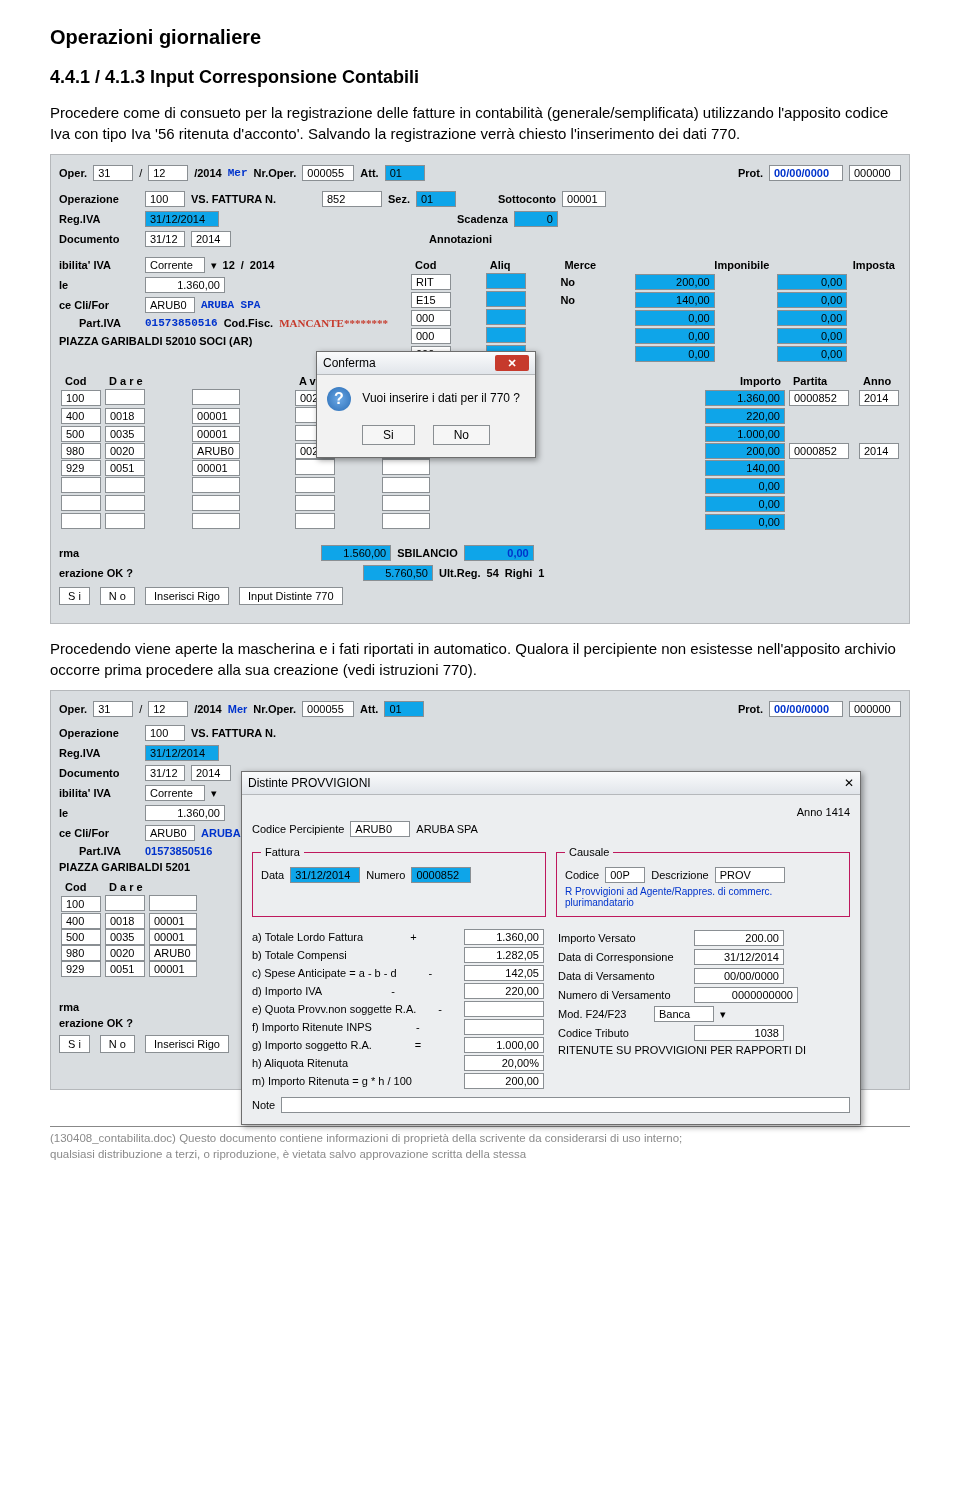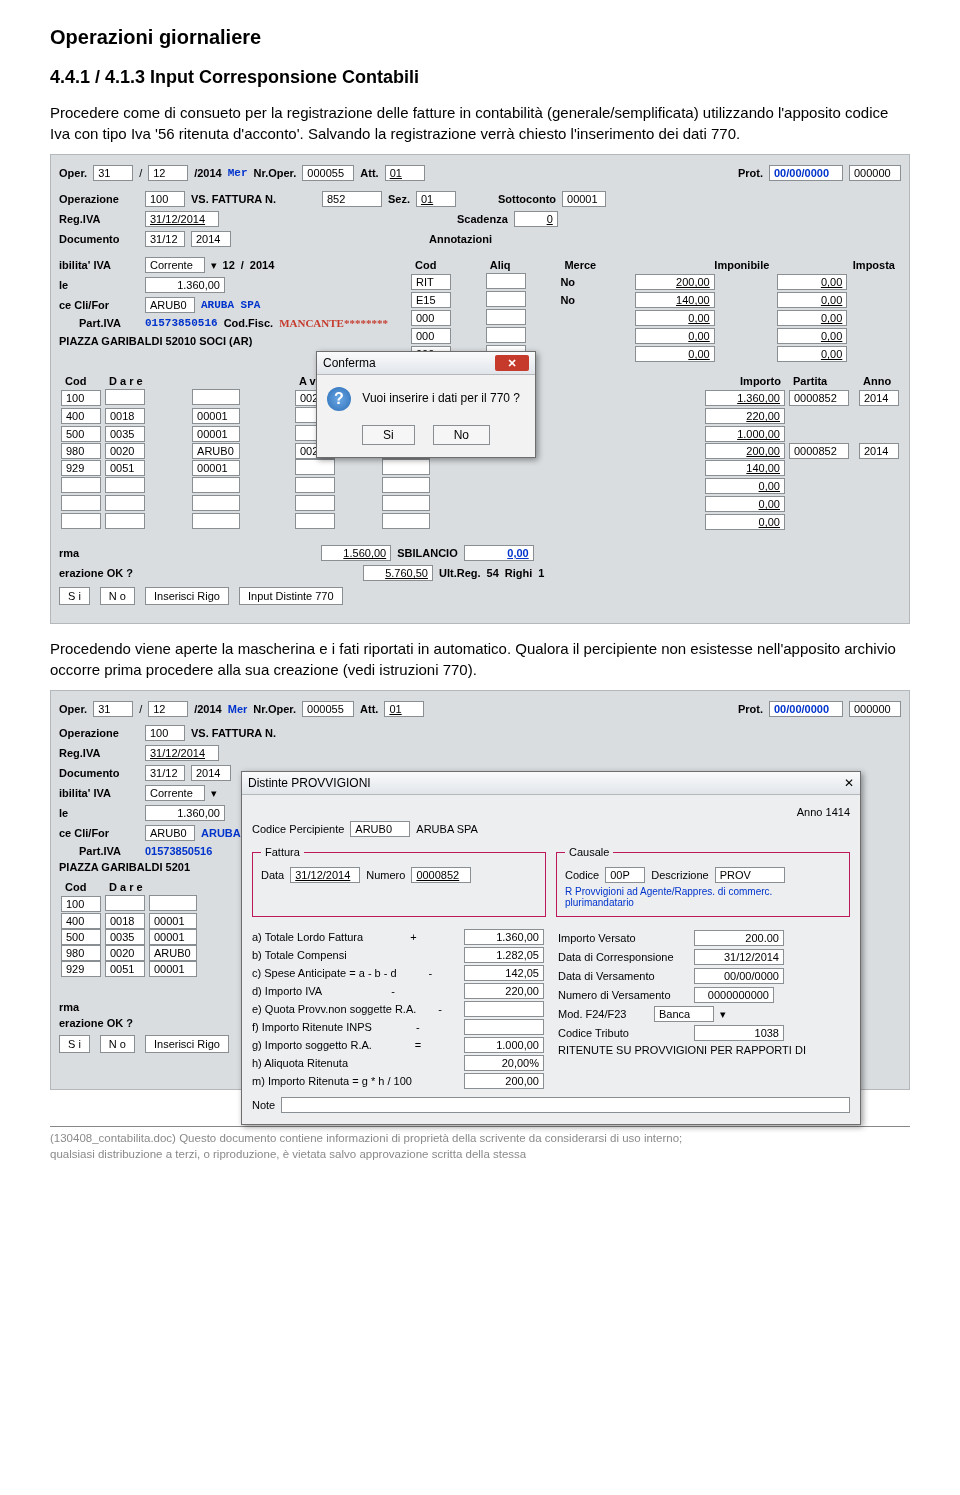--- a/index.html
+++ b/index.html
@@ -43,21 +43,21 @@
   .fld {
     background: #fff;
     border: 1px solid #8a8f93;
     padding: 1px 4px;
     font-size: 11px;
     height: 16px;
     display: inline-flex;
     align-items: center;
     min-width: 40px;
   }
-  .fld.ro { background: #ffffff; text-decoration: underline; }
+  .fld.ro { background: #0ea5e9; }
   .fld.blue { color: #0033cc; font-weight: bold; }
   .spacer { flex: 1; }
   table.grid {
     border-collapse: collapse;
     font-size: 11px;
     margin-top: 4px;
   }
   table.grid th {
     text-align: left;
     font-weight: bold;
@@ -626,21 +626,21 @@
               <div class="frow">
                   <span style="width:130px">Data di Corresponsione</span>
                   <span class="fld right" style="width:90px">31/12/2014</span>
                 </div>
               <div class="frow">
                   <span style="width:130px">Data di Versamento</span>
                   <span class="fld right" style="width:90px">00/00/0000</span>
                 </div>
               <div class="frow">
                   <span style="width:130px">Numero di Versamento</span>
-                  <span class="fld right" style="width:80px">0000000000</span>
+                  <span class="fld right" style="width:104px">0000000000</span>
                 </div>
               <div class="frow"><span style="width:90px">Mod. F24/F23</span><span class="fld" style="width:60px">Banca</span>▾</div>
               <div class="frow">
                   <span style="width:130px">Codice Tributo</span>
                   <span class="fld right" style="width:90px">1038</span>
                 </div>
               <div>RITENUTE SU PROVVIGIONI PER RAPPORTI DI</div>
             </div>
           </div>
           <div class="frow" style="margin-top:6px">

